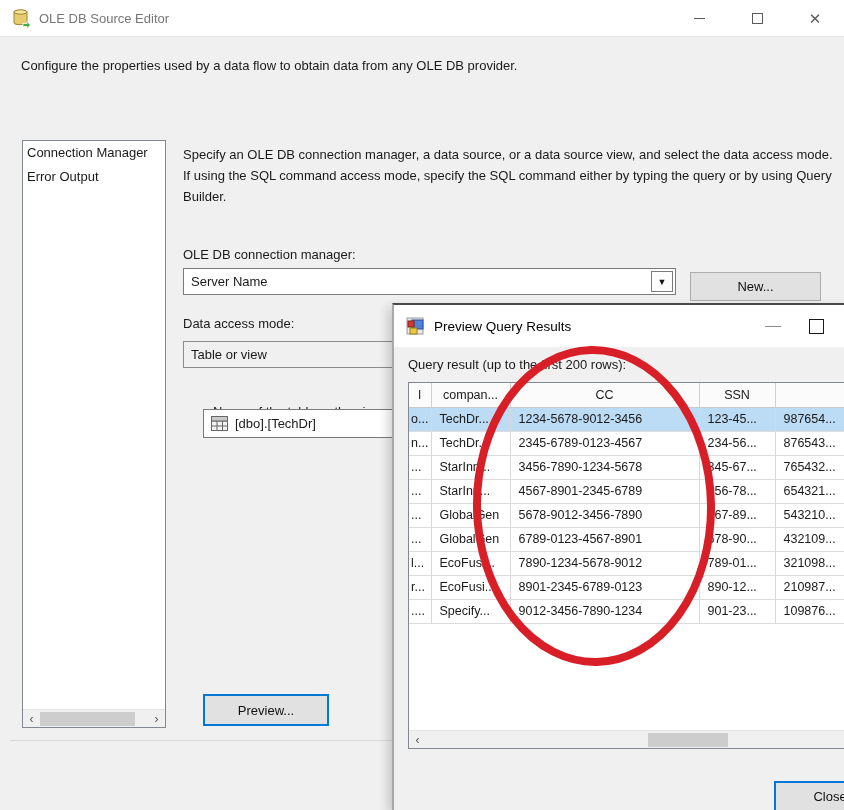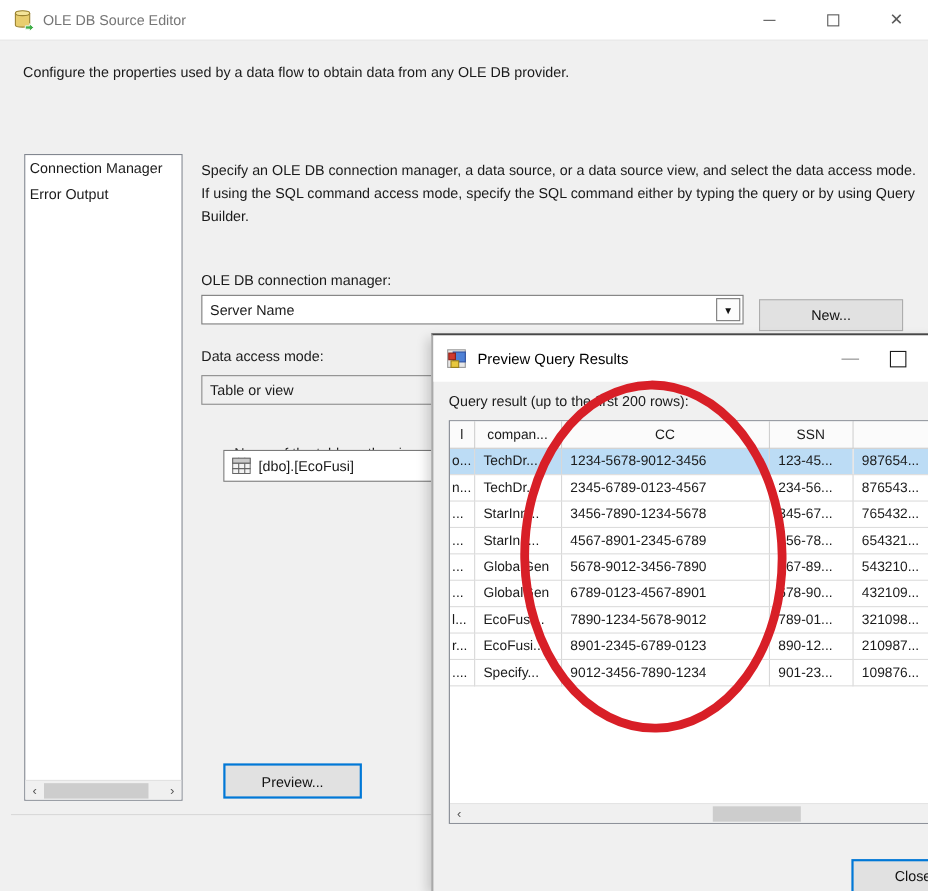--- a/index.html
+++ b/index.html
@@ -187,21 +187,21 @@
 <div class="abs field-label z10" style="left:213px; top:384px; width:178px; overflow:hidden;margin-top:20px;">Name of the table or the vi</div>
 <div class="abs combo z10" style="left:203px; top:409px; width:200px; height:29px;">
   <svg class="grid-icon" width="17" height="15" viewBox="0 0 17 15">
     <rect x="0.5" y="0.5" width="16" height="14" fill="#f3f3f3" stroke="#666"></rect>
     <line x1="0" y1="5" x2="17" y2="5" stroke="#666"></line>
     <line x1="0" y1="10" x2="17" y2="10" stroke="#666"></line>
     <line x1="6" y1="0" x2="6" y2="15" stroke="#666"></line>
     <line x1="11.5" y1="0" x2="11.5" y2="15" stroke="#666"></line>
     <rect x="0.5" y="0.5" width="16" height="4.5" fill="#c9c9c9" stroke="#666"></rect>
   </svg>
-  <span class="combo-text">[dbo].[EcoFusi]</span>
+  <span class="combo-text">[dbo].[TechDr]</span>
 </div>
 
 <div class="abs btn btn-focus z10" style="left:203px; top:694px; width:126px; height:32px;">Preview...</div>
 
 <div class="abs divider z10"></div>
 
 <div class="abs preview-dialog z30">
   <div class="pv-titlebar">
     <svg class="pv-icon" viewBox="0 0 19 19">
       <rect x="1" y="1" width="16" height="16" fill="#e8e8e8" stroke="#9a9a9a"></rect>

